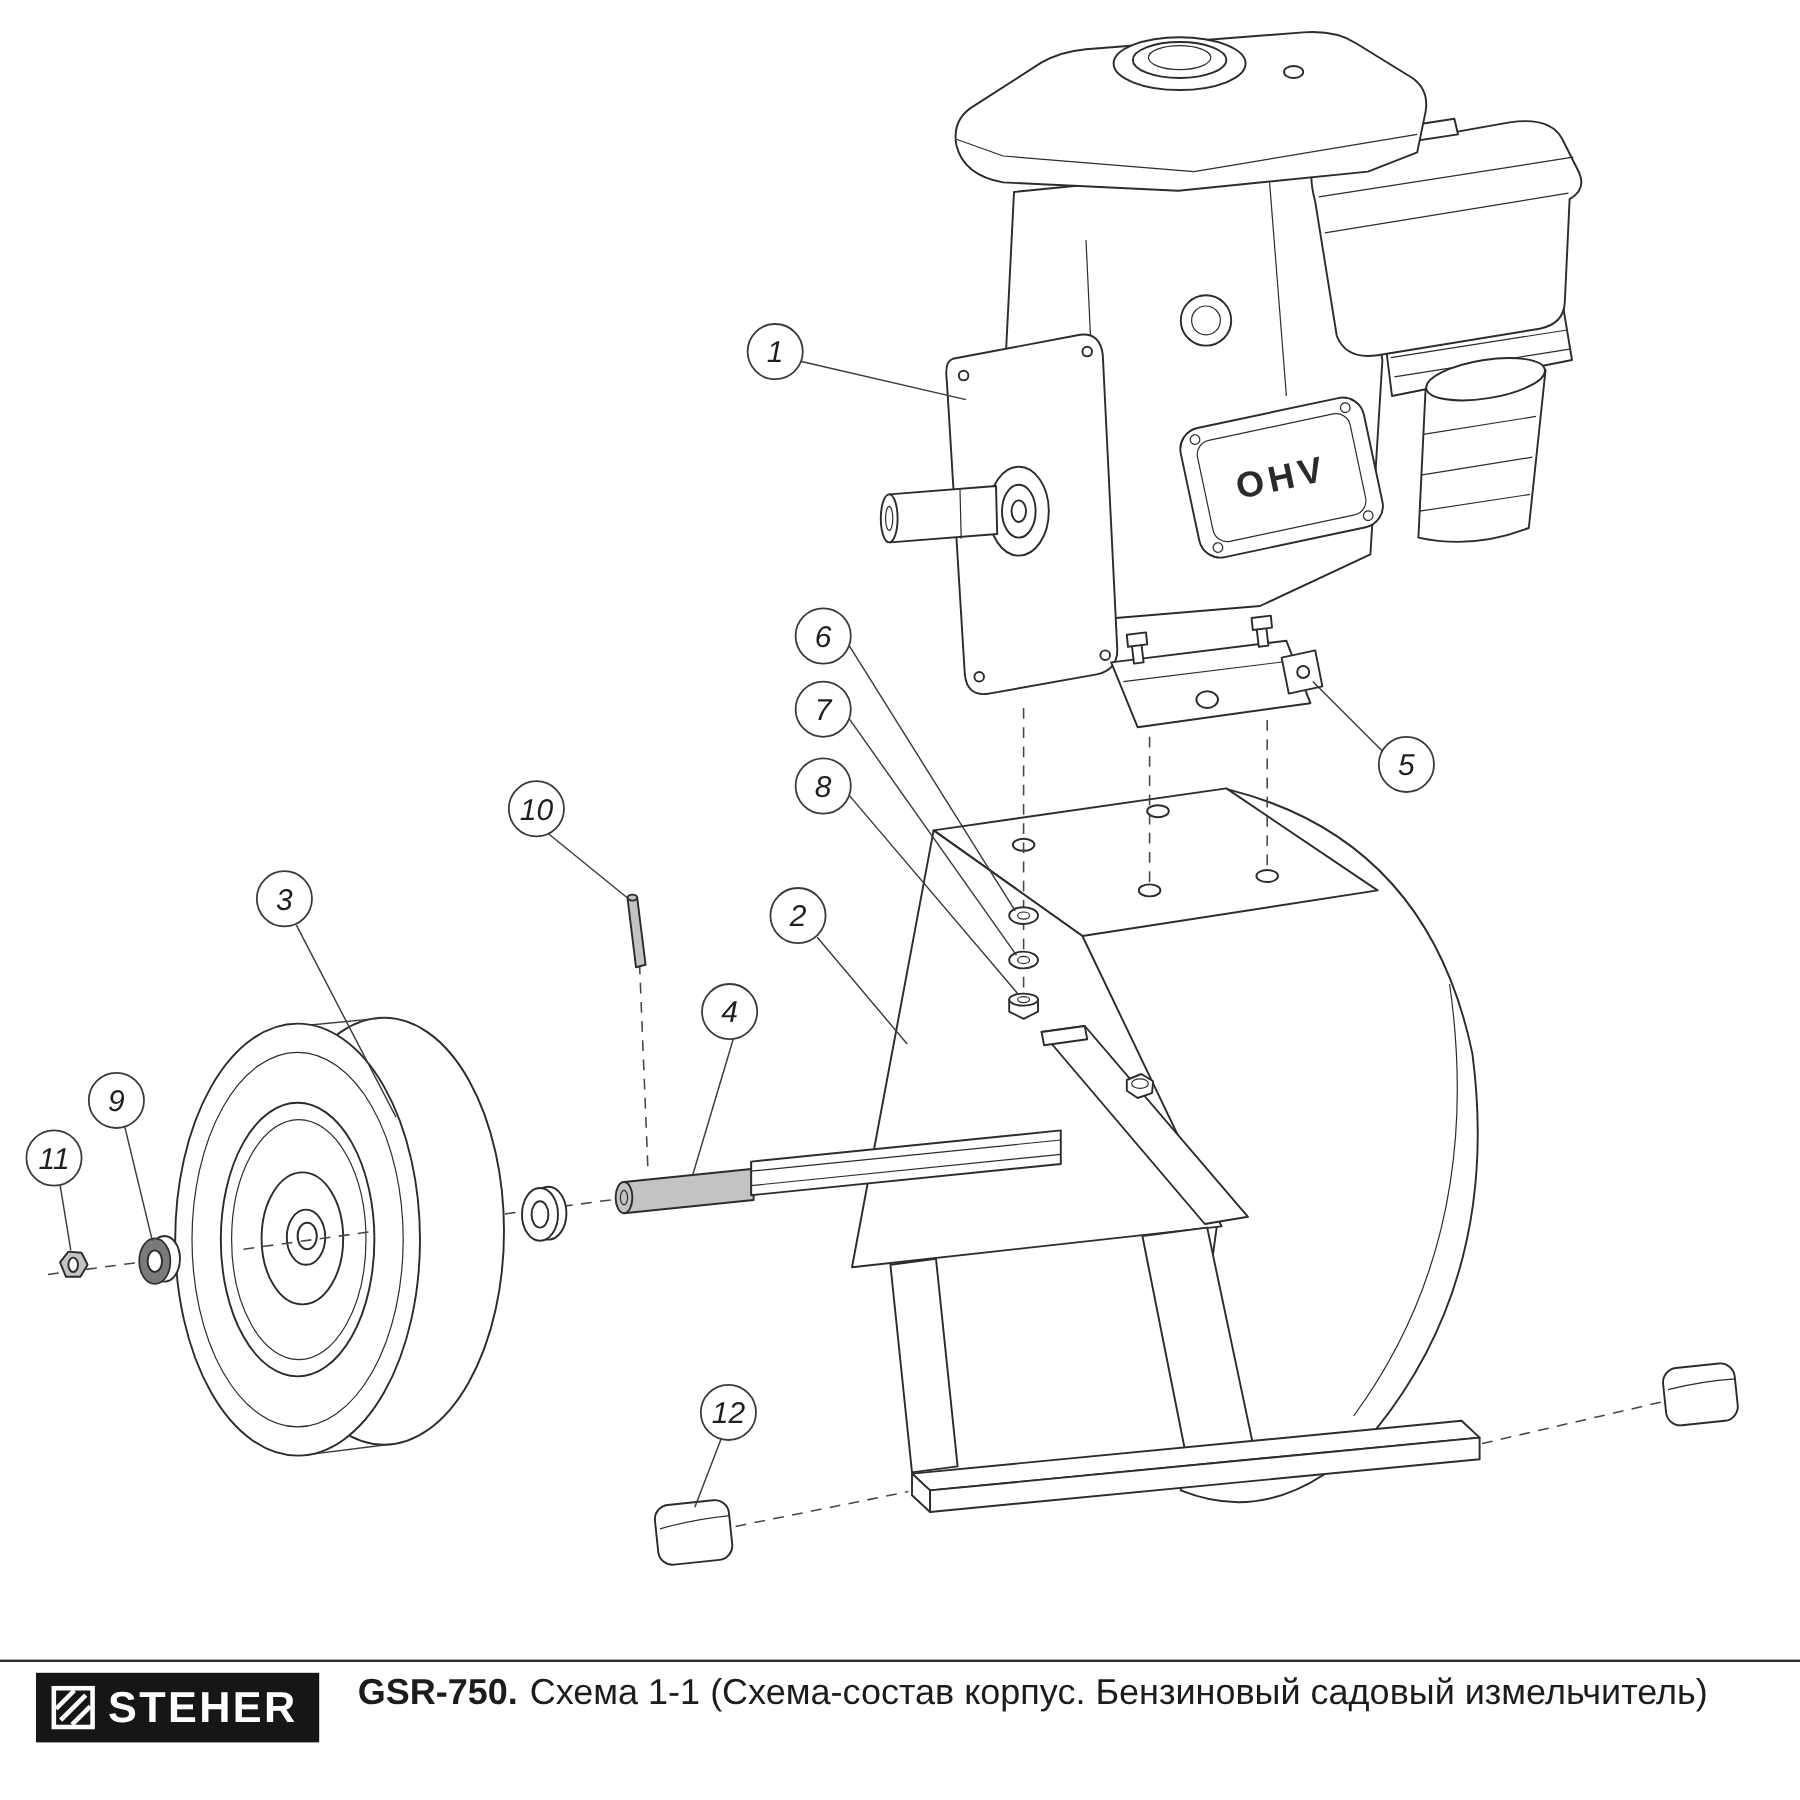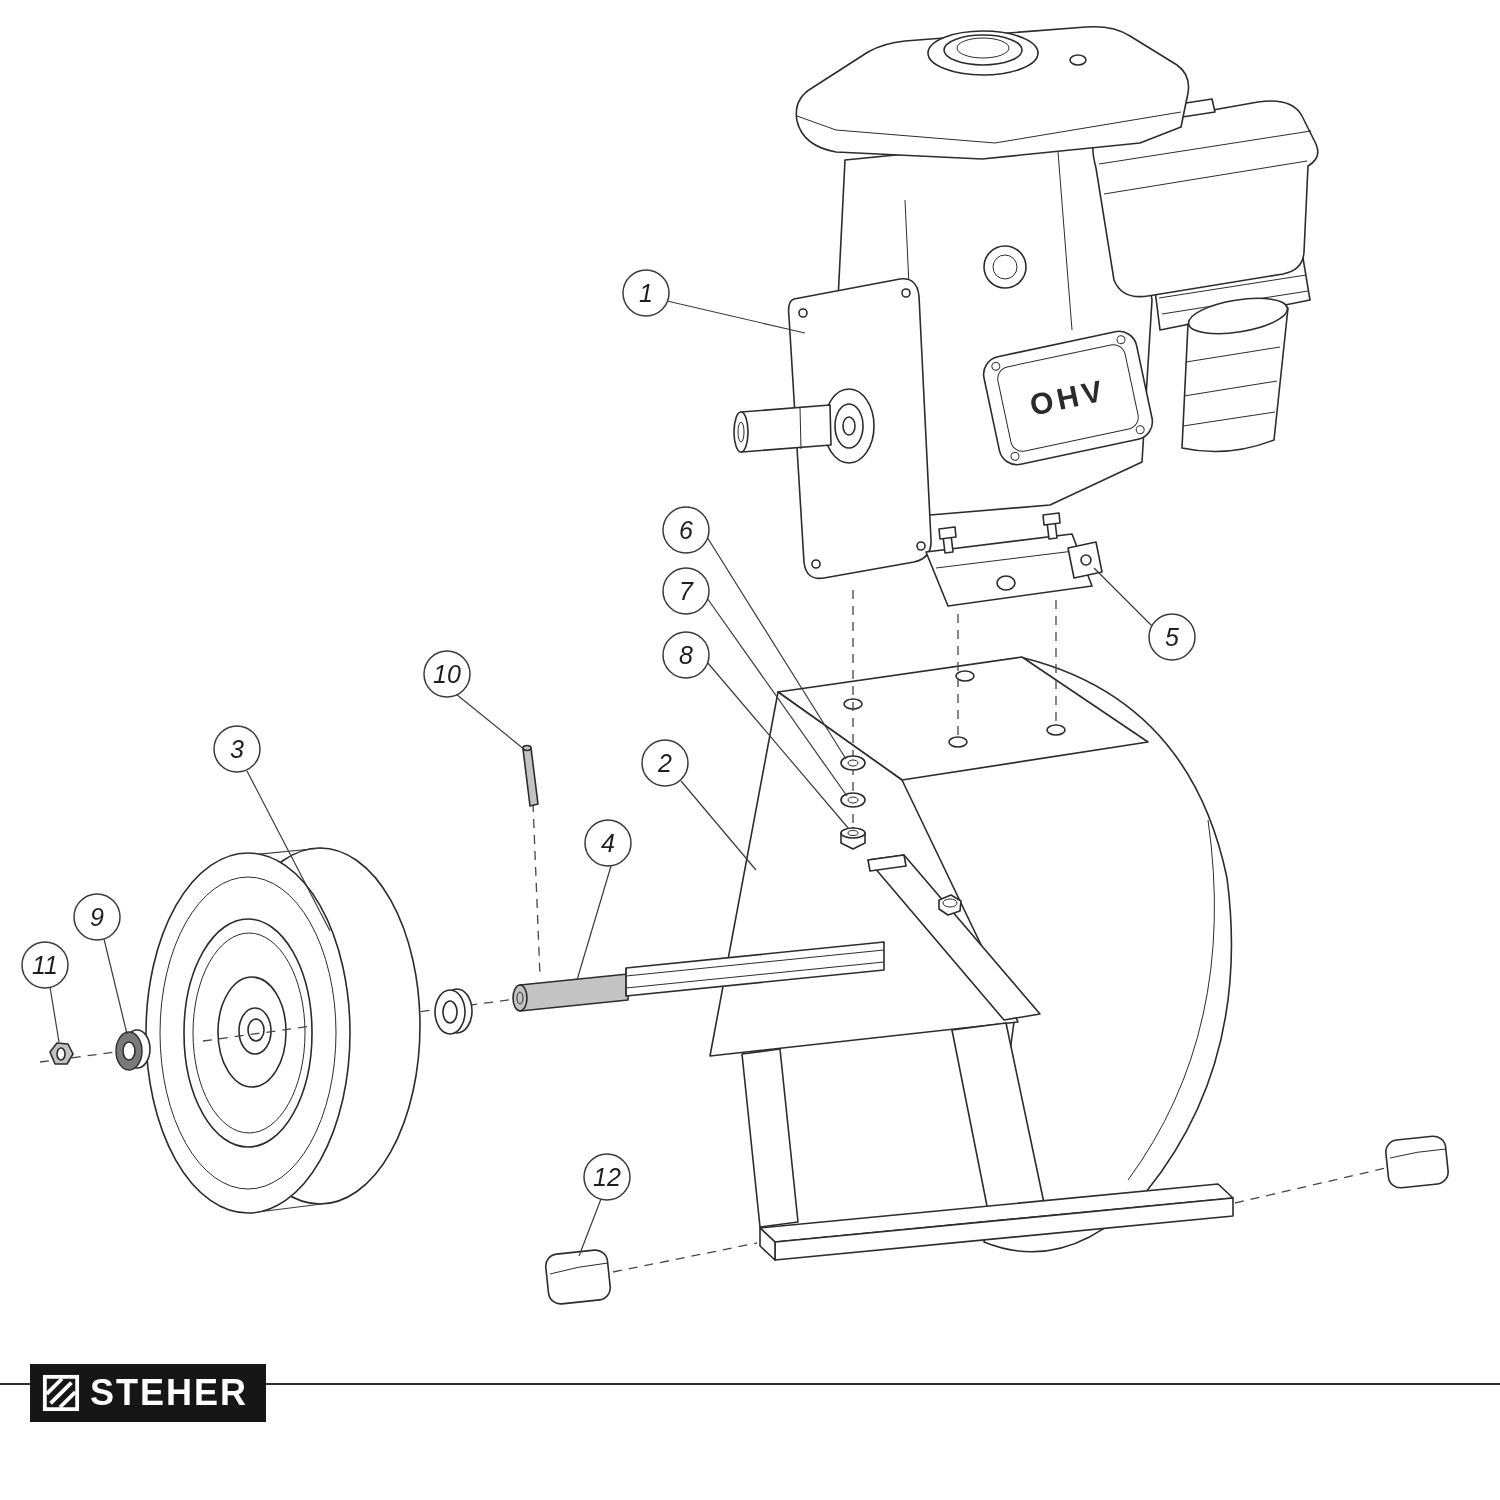--- a/index.html
+++ b/index.html
@@ -11,21 +11,21 @@
   .part{fill:#ffffff;stroke:#2c2c2c;stroke-width:1.6;stroke-linejoin:round;}
   .partthin{fill:none;stroke:#2c2c2c;stroke-width:1;stroke-linejoin:round;}
   .part-gray{fill:#c3c3c3;stroke:#2c2c2c;stroke-width:1.6;stroke-linejoin:round;}
   .part-dark{fill:#7a7a7a;stroke:#2c2c2c;stroke-width:1.4;}
   .dash{fill:none;stroke:#464646;stroke-width:1.3;stroke-dasharray:9 7;}
   .callout-circle{fill:#ffffff;stroke:#3b3b3b;stroke-width:1.5;}
   .callout-num{font:italic 25px "Liberation Sans",sans-serif;fill:#1f1f1f;text-anchor:middle;}
   .ohv-label{font-weight:bold;font-size:30px;fill:#2a2a2a;letter-spacing:4px;text-anchor:middle;
              font-family:"Liberation Sans",sans-serif;}
   .footer-line{position:absolute;left:0;top:1383px;width:1500px;border-top:2px solid #2e2e2e;}
-  .footer{position:absolute;left:30px;top:1364px;right:20px;display:flex;align-items:flex-start;gap:32px;}
+  .footer{position:absolute;left:30px;top:1394px;right:20px;display:flex;align-items:flex-start;gap:32px;}
   .logo{background:#161616;color:#fff;display:flex;align-items:center;gap:10px;padding:8px 18px 8px 12px;}
   .logo-text{font-weight:bold;font-size:36px;letter-spacing:2px;}
   .caption{font-size:30px;color:#1c1c1c;white-space:nowrap;}
   .caption .model{font-weight:bold;margin-right:10px;}
 </style>
 </head>
 <body>
 
 <div class="canvas">
 
@@ -266,15 +266,18 @@
 
   <div class="footer-line"></div>
   <div class="footer">
     <div class="logo">
       <svg width="38" height="38" viewBox="0 0 40 40">
         <rect x="3" y="3" width="34" height="34" fill="none" stroke="#ffffff" stroke-width="4"></rect>
         <path d="M9,31 L31,9 M5,21 L21,5 M19,35 L35,19" stroke="#ffffff" stroke-width="4" fill="none"></path>
       </svg>
       <span class="logo-text">STEHER</span>
     </div>
+    <div class="caption">
+      <span class="model">GSR-750.</span><span>Схема 1-1 (Схема-состав корпус. Бензиновый садовый измельчитель)</span>
+    </div>
   </div>
 
 </div>
 
 </body></html>

